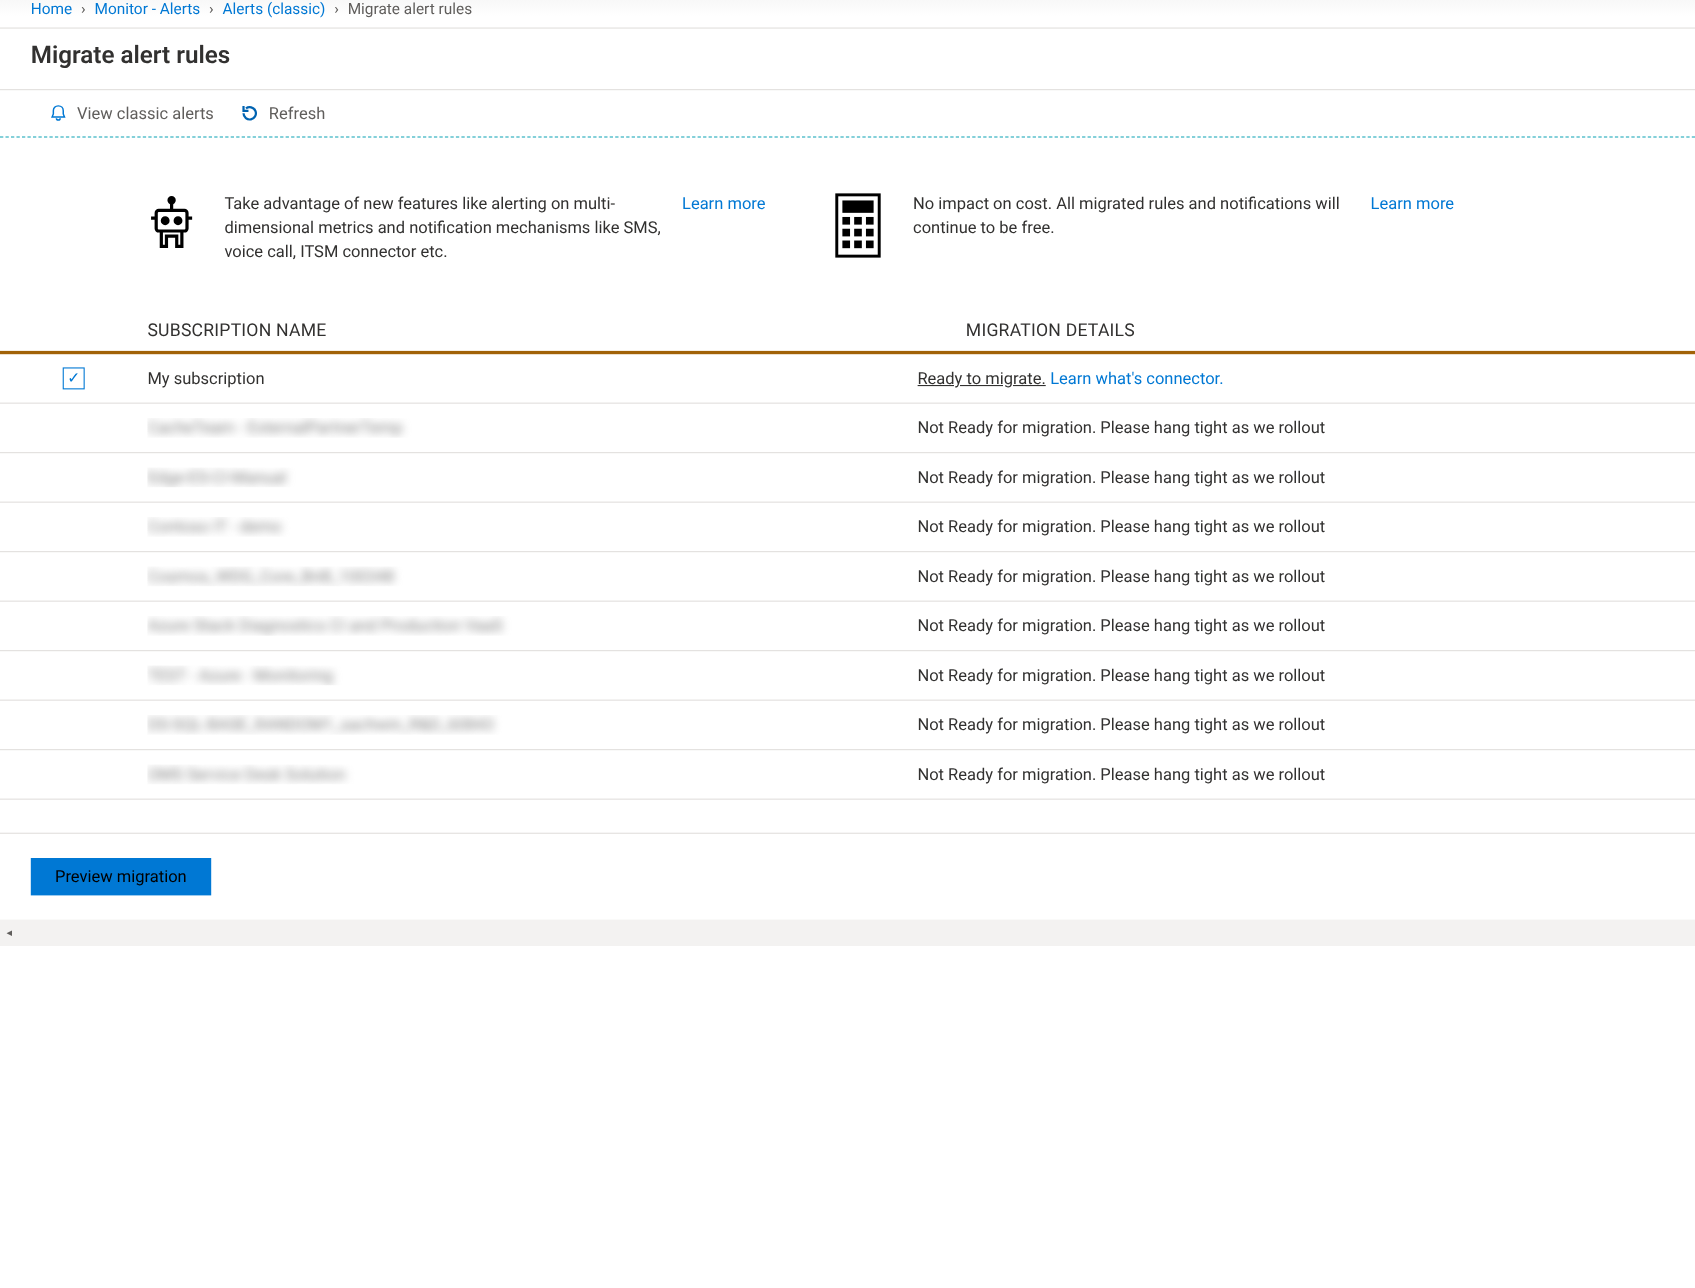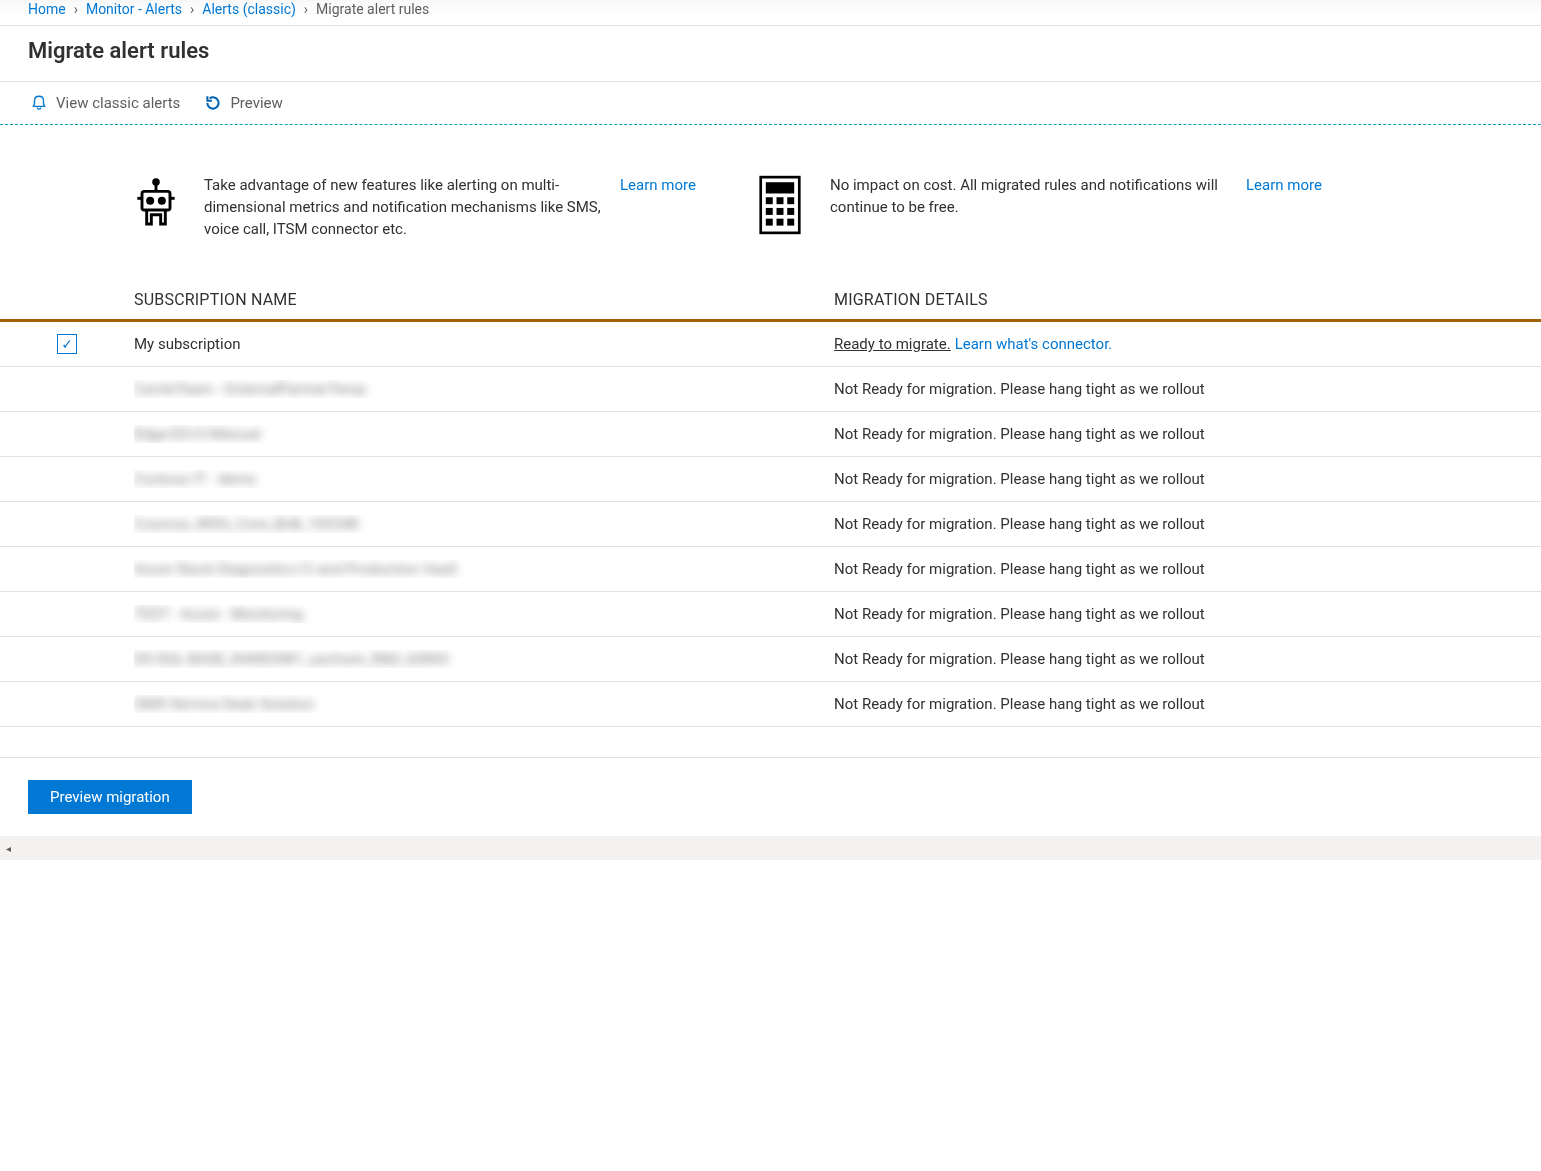--- a/index.html
+++ b/index.html
@@ -35,21 +35,21 @@
     font-weight: 600;
     padding: 12px 28px 18px 28px;
     border-bottom: 1px solid #e1dfdd;
   }
 
   
   .toolbar {
     display: flex;
     align-items: center;
     gap: 24px;
-    padding: 12px 30px;
+    padding: 12px 44px;
     border-bottom: 1px dashed #0aa1b3;
     font-size: 15px;
     color: #323130;
   }
   .toolbar-item {
     display: flex;
     align-items: center;
     gap: 8px;
     cursor: pointer;
     color: #605e5c;
@@ -92,21 +92,21 @@
     display: grid;
     grid-template-columns: 134px 700px 1fr;
     font-size: 16px;
     font-weight: 400;
     letter-spacing: .2px;
     color: #323130;
     padding: 10px 0 10px 0;
     border-bottom: 3px solid #a16207;
   }
   .sub-header-row .col-name { grid-column: 2; }
-  .sub-header-row .col-details { grid-column: 3; }
+  .sub-header-row .col-details { grid-column: 3; margin-left: 44px; }
   .sub-row {
     display: grid;
     grid-template-columns: 134px 700px 1fr;
     align-items: center;
     min-height: 44px;
     border-bottom: 1px solid #e1dfdd;
     font-size: 15px;
   }
   .sub-row .cell-check {
     grid-column: 1;
@@ -144,21 +144,21 @@
   }
 
   
   .footer-bar {
     margin-top: 30px;
     padding: 22px 28px 22px 28px;
     border-top: 1px solid #e1dfdd;
   }
   .primary-btn {
     background: #0078d4;
-    color: #ffffff;
+    color: #000000;
     border: none;
     padding: 8px 22px;
     font-size: 15px;
     cursor: pointer;
     font-family: inherit;
   }
 
   .bottom-strip {
     height: 24px;
     background: #f3f2f1;
@@ -194,21 +194,21 @@
     </span>
     <span>View classic alerts</span>
   </div>
   <div class="toolbar-item">
     <span class="icon-shell">
       <svg viewBox="0 0 16 16" width="18" height="18" fill="none" stroke="#0063b1" stroke-width="1.8">
         <path d="M3 8a5 5 0 1 0 2-4"></path>
         <path d="M3 2v4h4"></path>
       </svg>
     </span>
-    <span>Preview</span>
+    <span>Refresh</span>
   </div>
 </div>
 
 <div class="intro">
   <div class="intro-card">
     <span class="icon-big robot">
       <svg viewBox="0 0 48 48" width="56" height="56" fill="none" stroke="#000" stroke-width="2.5">
         <rect x="12" y="14" width="24" height="16" rx="2"></rect>
         <circle cx="19" cy="22" r="2.2" fill="#000"></circle>
         <circle cx="29" cy="22" r="2.2" fill="#000"></circle>

